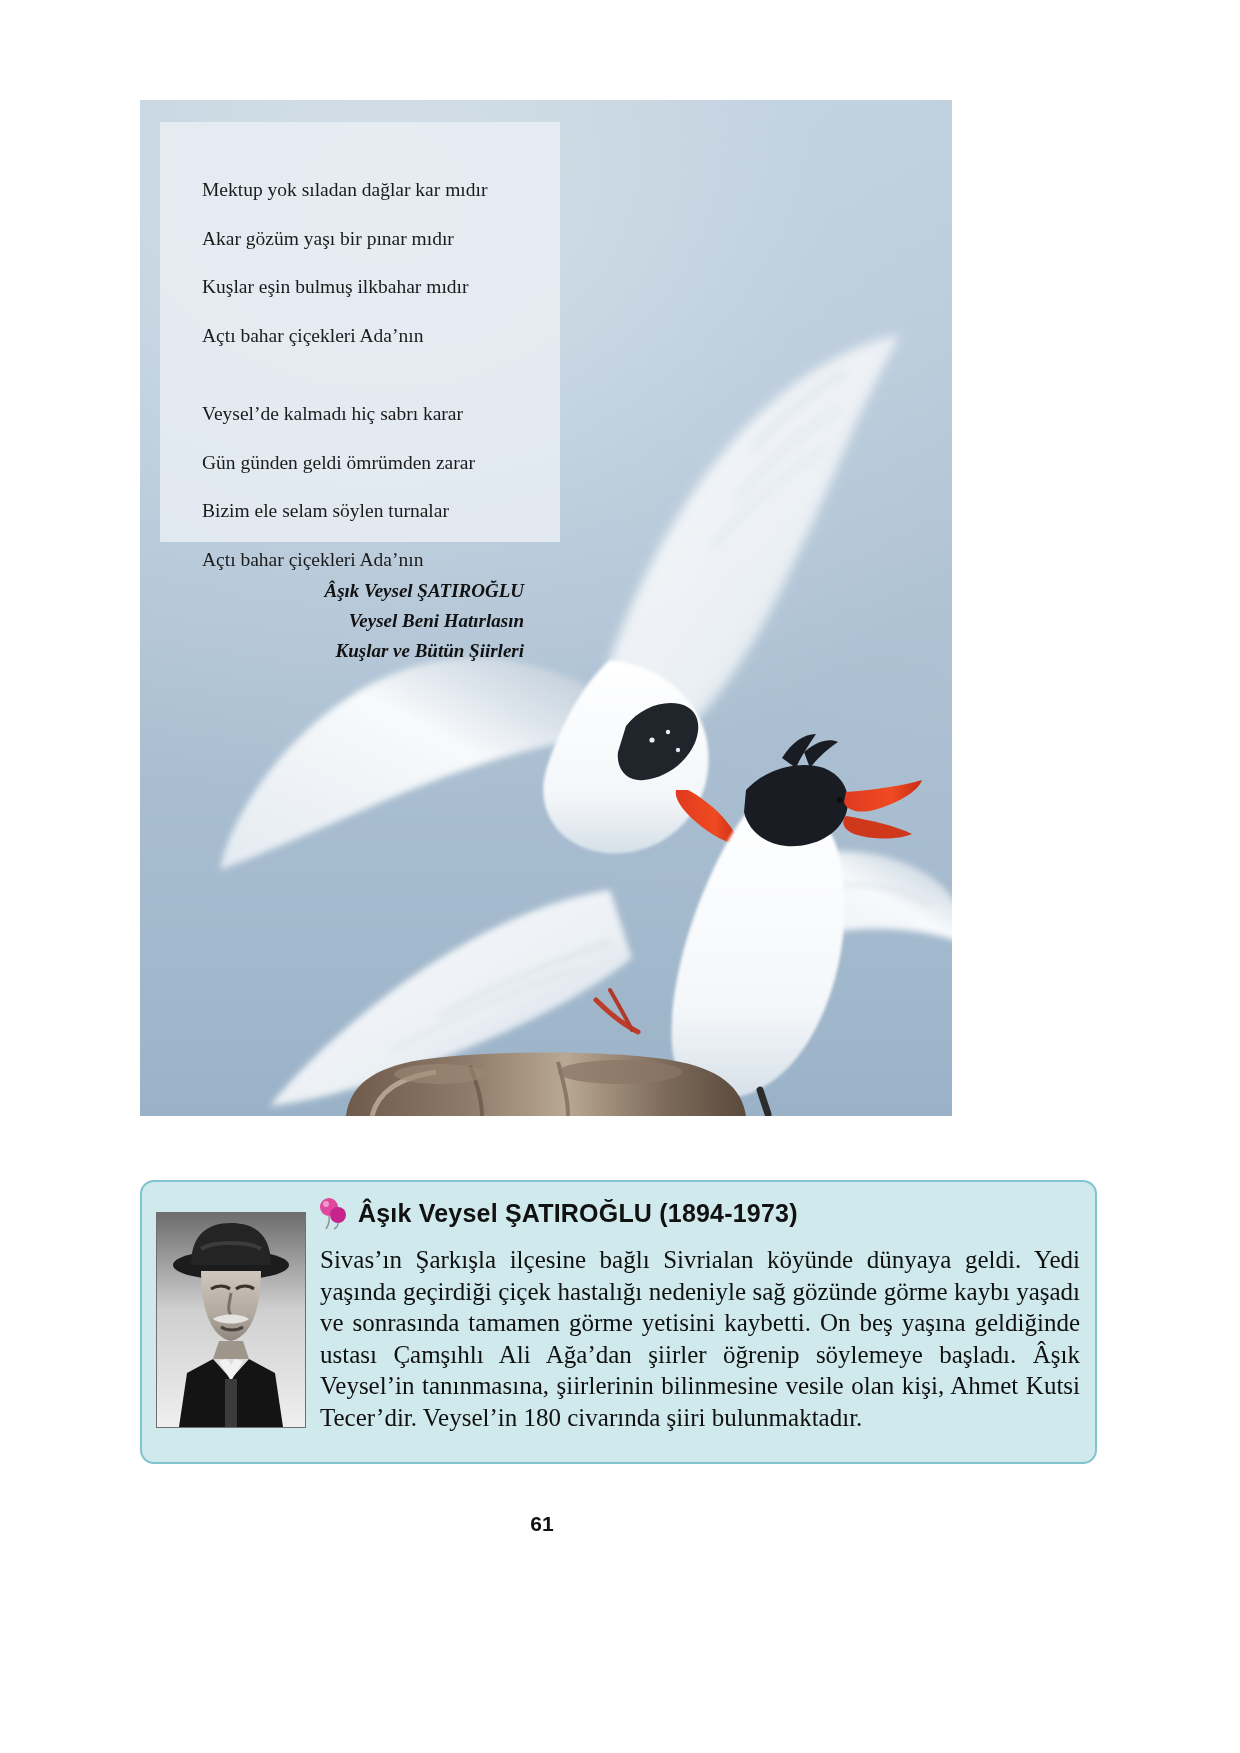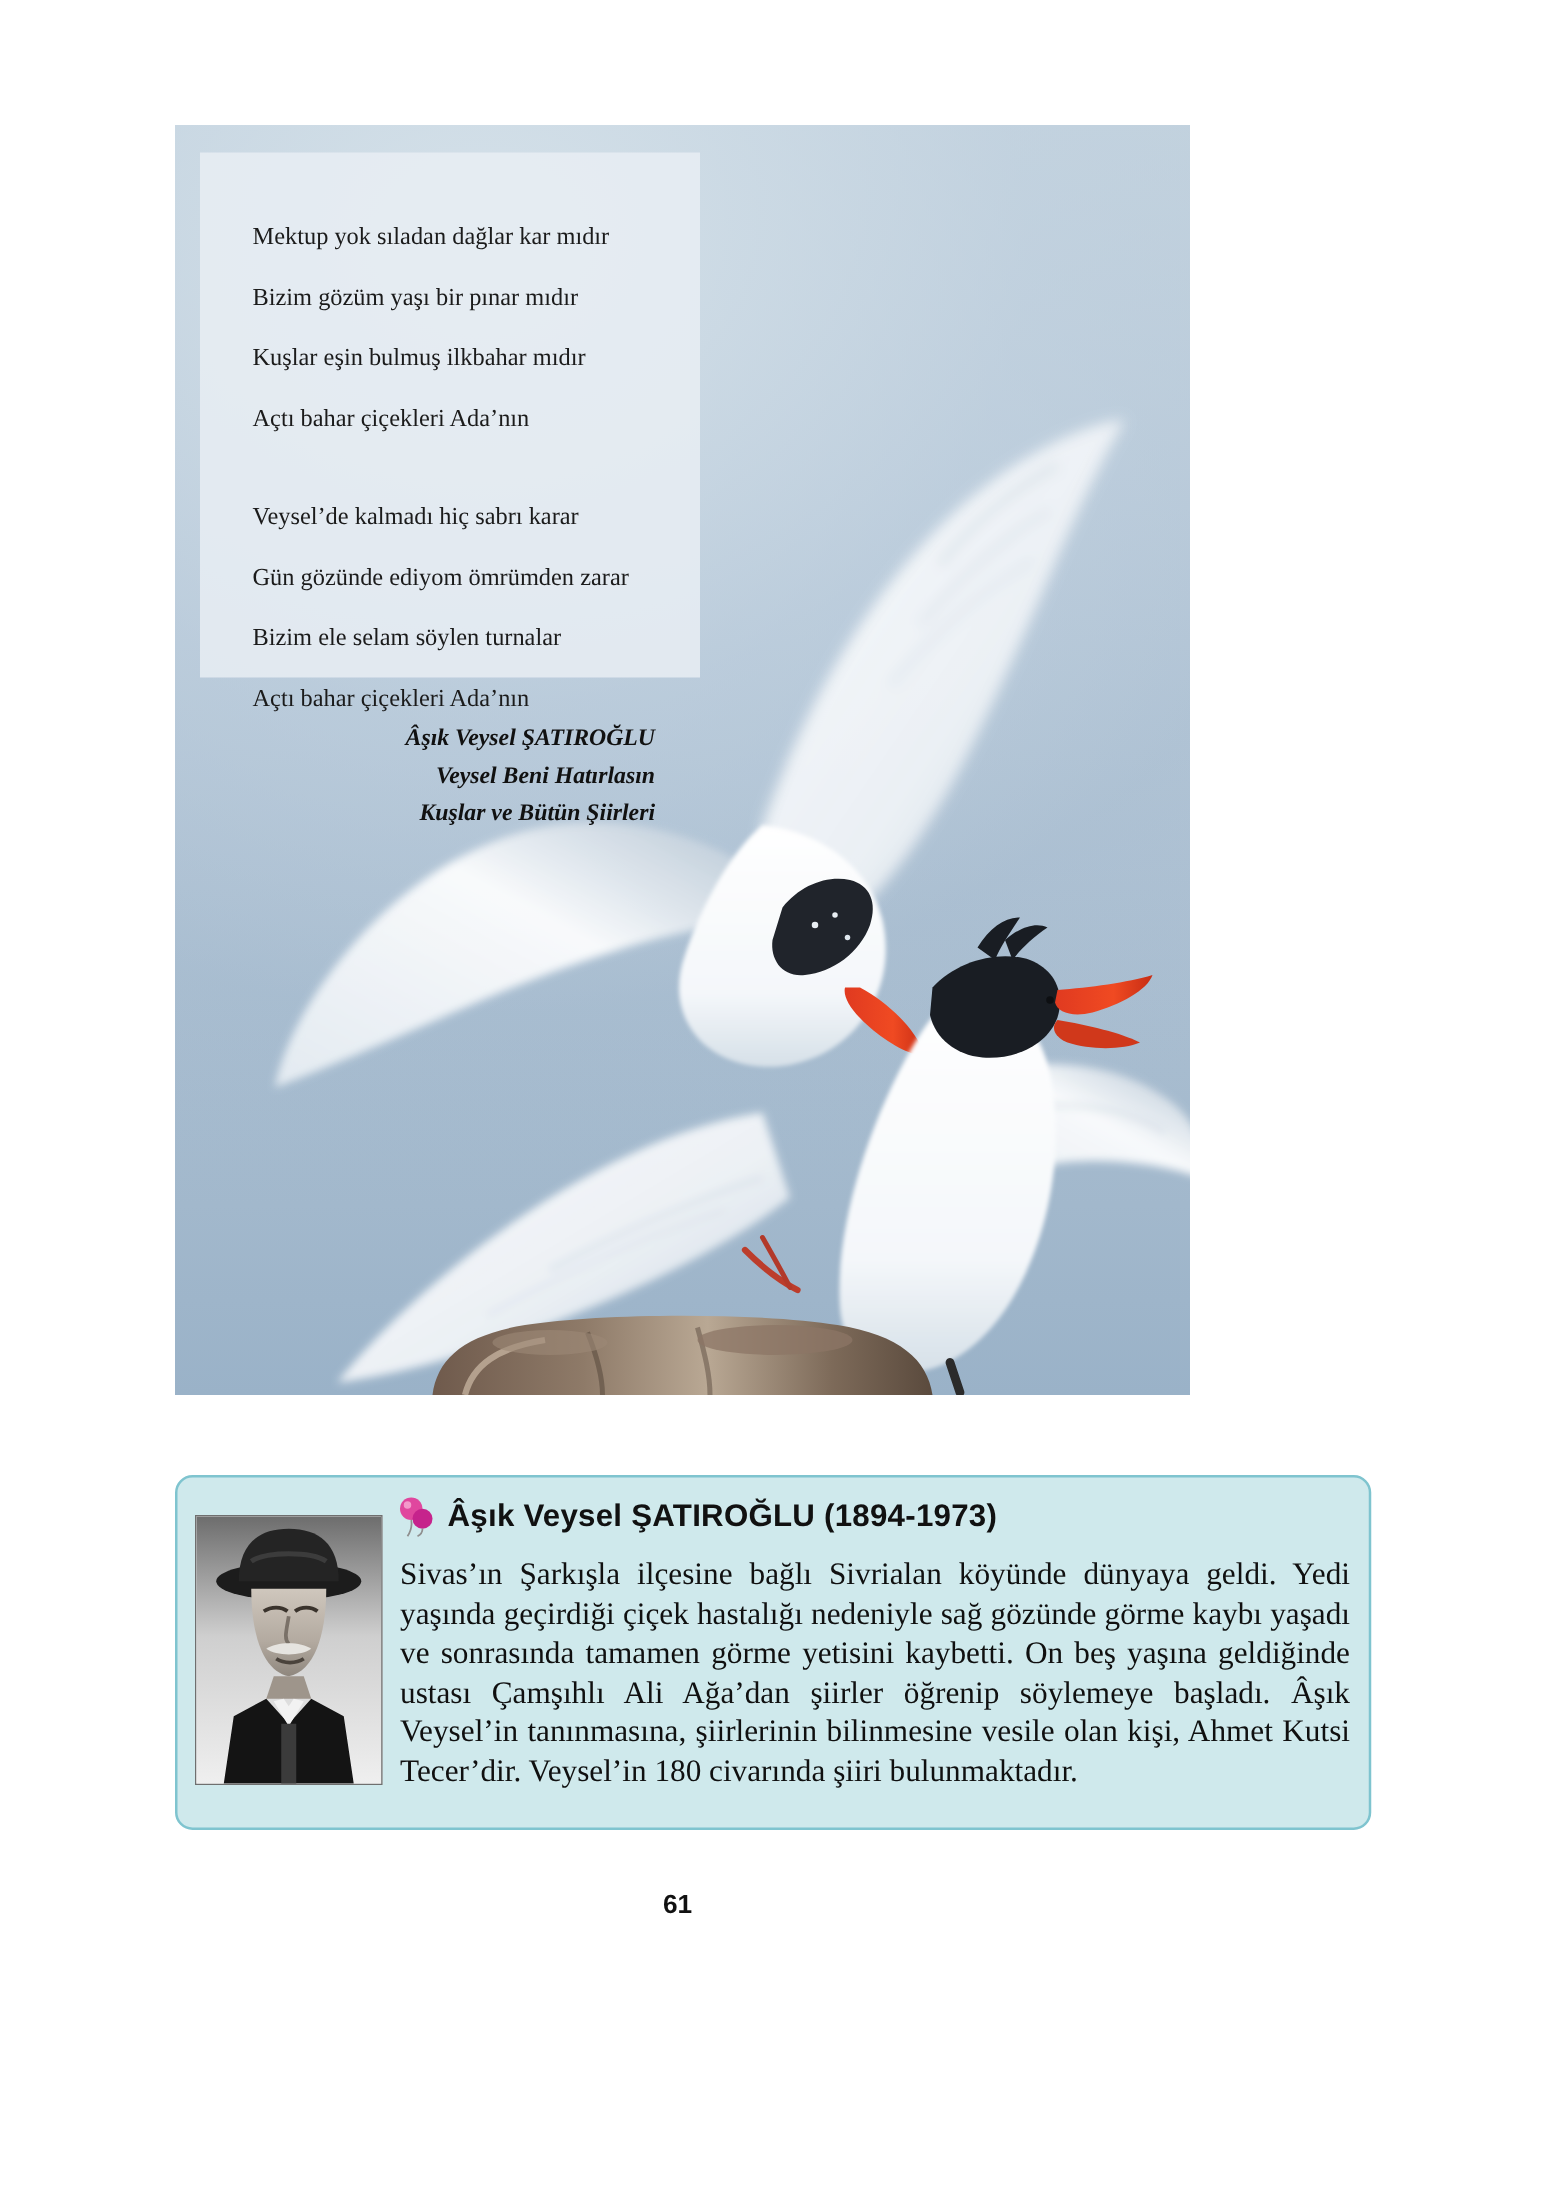--- a/index.html
+++ b/index.html
@@ -285,26 +285,26 @@
           <path d="M330 966 C 338 986, 342 1002, 342 1016" stroke="#5b4c3f" stroke-width="4" fill="none" opacity="0.6"></path>
           <path d="M418 962 C 424 984, 428 1000, 428 1016" stroke="#5b4c3f" stroke-width="4" fill="none" opacity="0.5"></path>
           <ellipse cx="480" cy="972" rx="62" ry="12" fill="#8c7665" opacity="0.75"></ellipse>
           <ellipse cx="300" cy="974" rx="46" ry="10" fill="#9d8876" opacity="0.6"></ellipse>
         </g>
       </svg>
     </div>
 
     <div class="poem-box">
       <div class="poem-line">Mektup yok sıladan dağlar kar mıdır</div>
-      <div class="poem-line">Bizim gözüm yaşı bir pınar mıdır</div>
+      <div class="poem-line">Akar gözüm yaşı bir pınar mıdır</div>
       <div class="poem-line">Kuşlar eşin bulmuş ilkbahar mıdır</div>
       <div class="poem-line">Açtı bahar çiçekleri Ada’nın</div>
       <div class="poem-gap"></div>
       <div class="poem-line">Veysel’de kalmadı hiç sabrı karar</div>
-      <div class="poem-line">Gün gözünde ediyom ömrümden zarar</div>
+      <div class="poem-line">Gün günden geldi ömrümden zarar</div>
       <div class="poem-line">Bizim ele selam söylen turnalar</div>
       <div class="poem-line">Açtı bahar çiçekleri Ada’nın</div>
       <div class="poem-attrib">
         <div>Âşık Veysel ŞATIROĞLU</div>
         <div>Veysel Beni Hatırlasın</div>
         <div>Kuşlar ve Bütün Şiirleri</div>
       </div>
     </div>
   </div>
 

